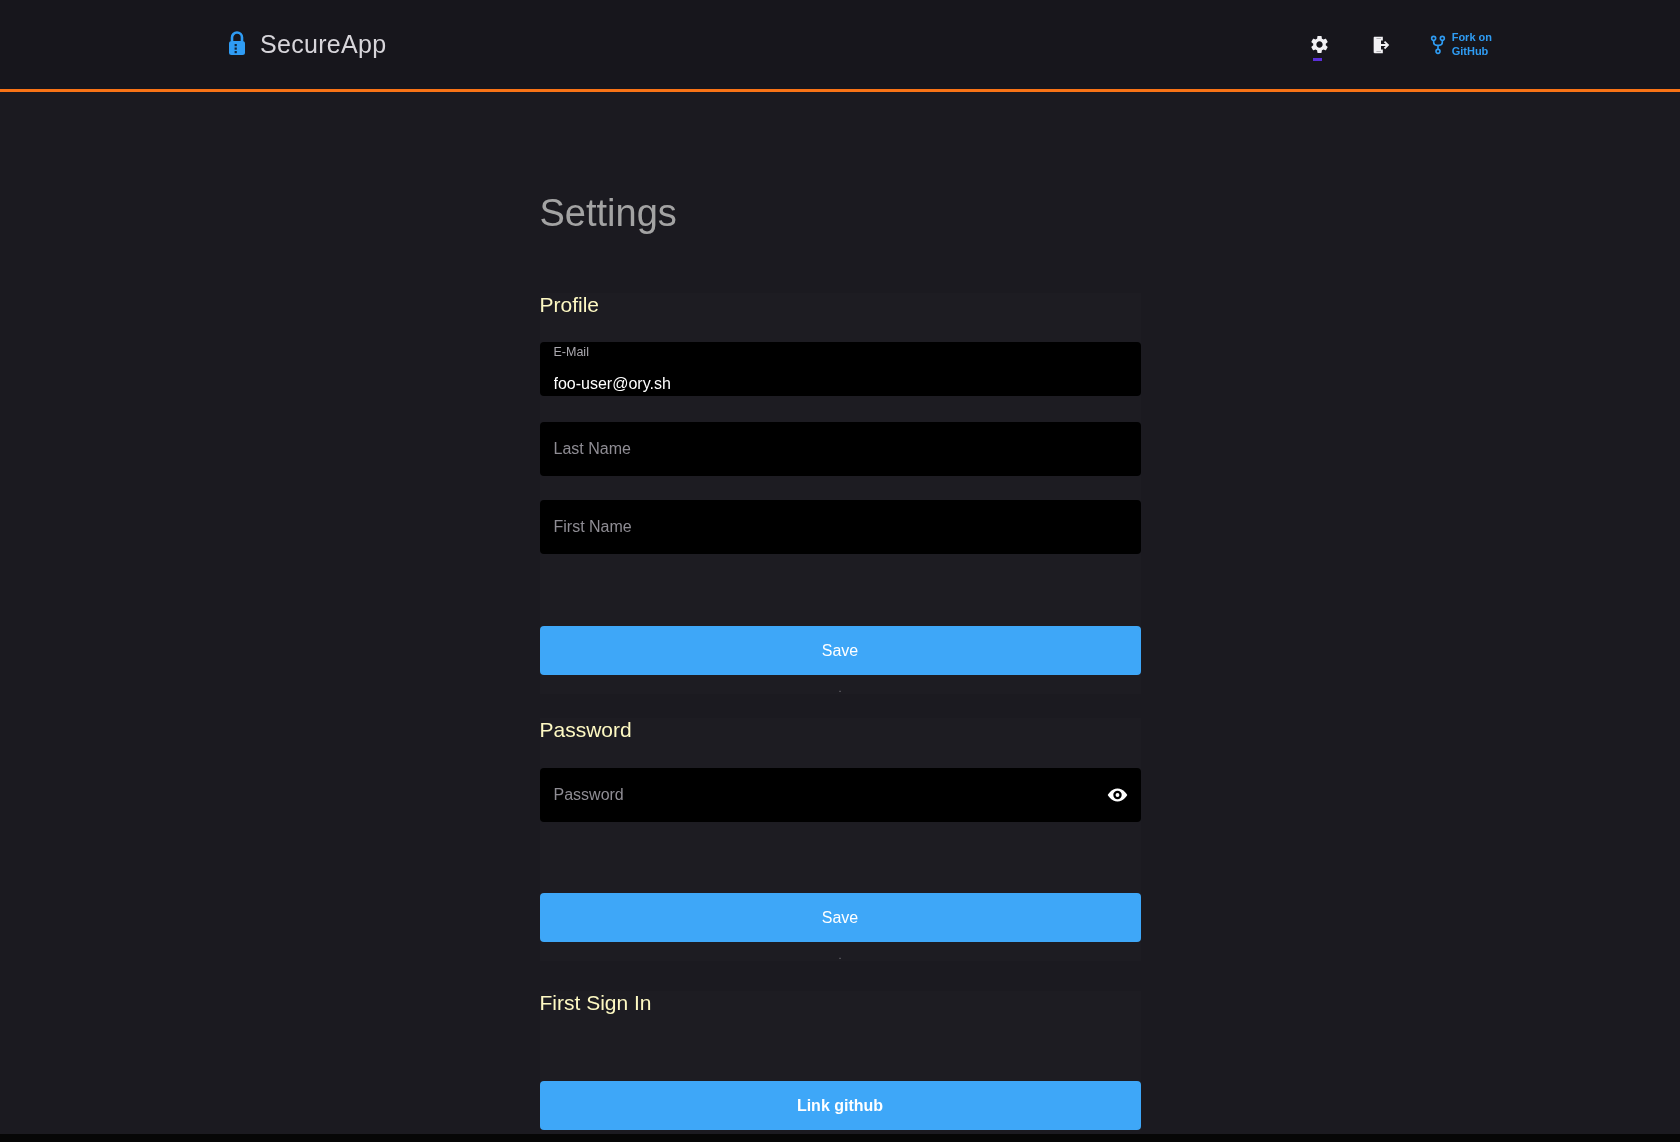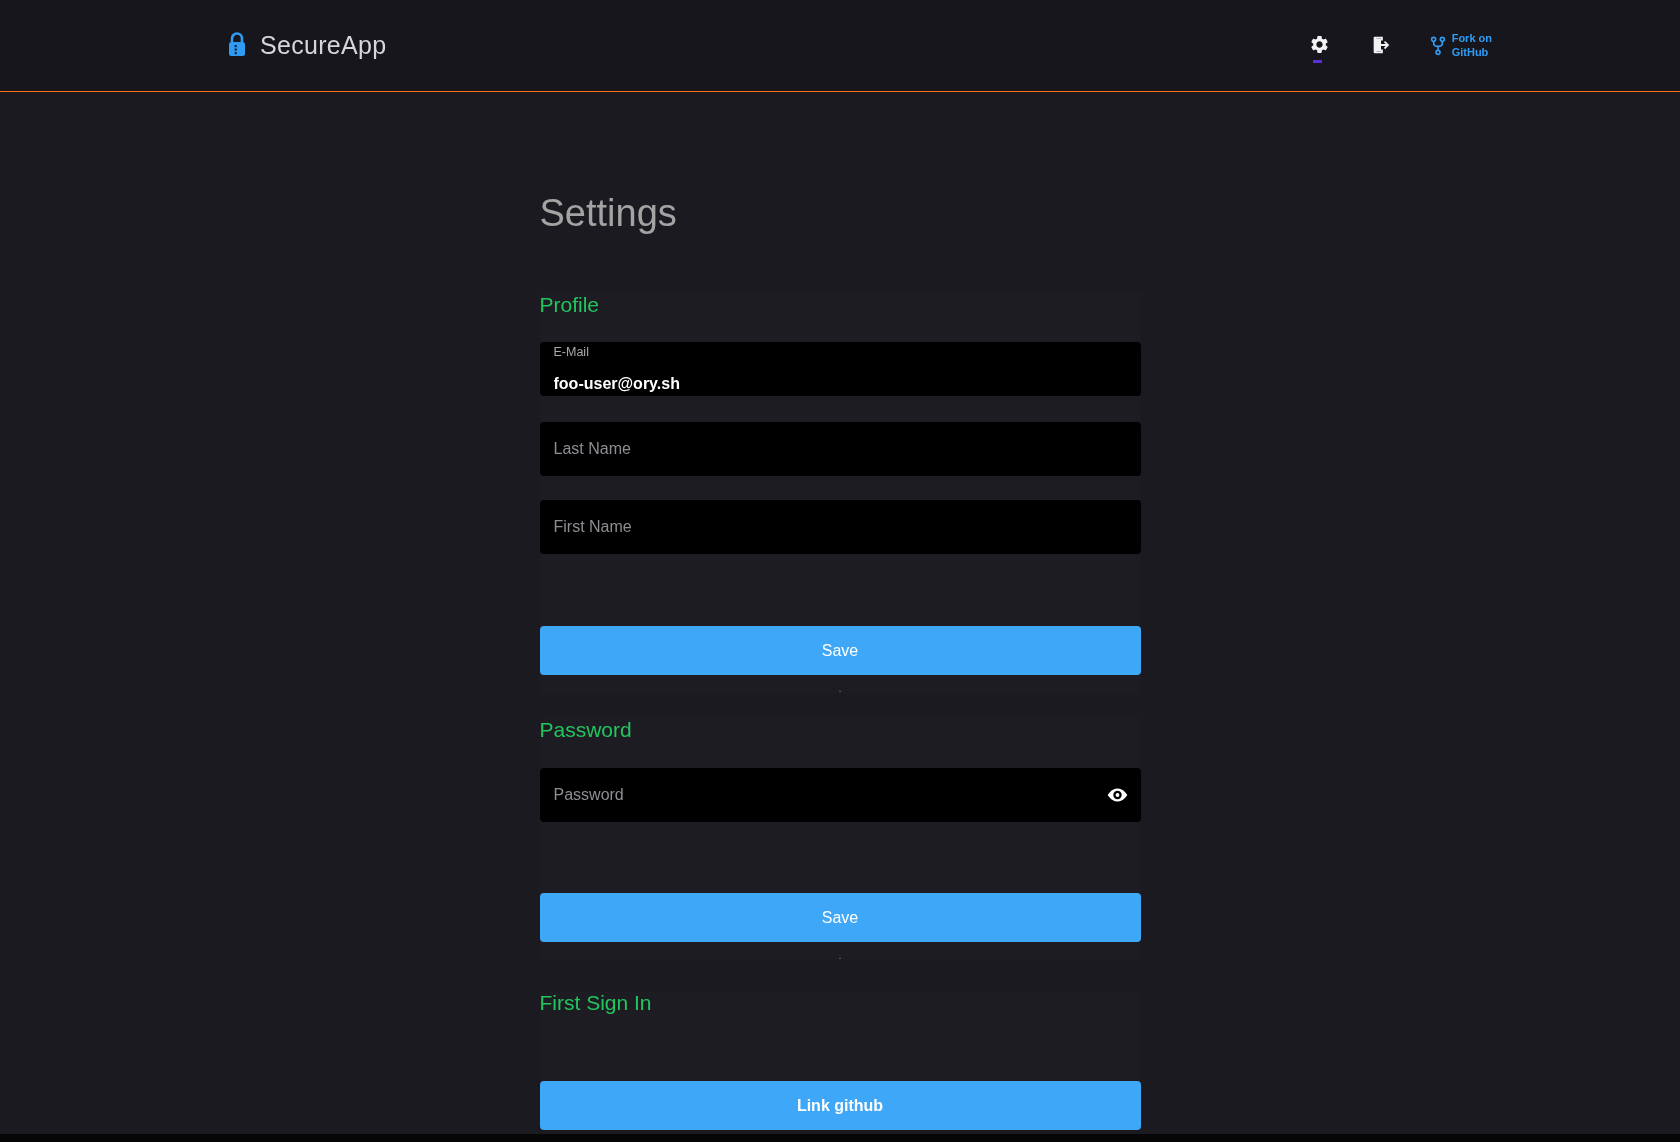--- a/index.html
+++ b/index.html
@@ -7,58 +7,58 @@
     width: 1680px; height: 1142px;
     background: #1b1a20;
     font-family: "Liberation Sans", sans-serif;
     overflow: hidden;
     position: relative;
   }
   
   .header {
     height: 92px;
     background: #17161c;
-    border-bottom: 1px solid #f97316;
+    border-bottom: 3px solid #f97316;
     display: flex; align-items: center; justify-content: space-between;
     padding: 0 188px 0 226px;
   }
   .brand { display: flex; align-items: center; gap: 12px; }
   .brand-name { color: #d7d5da; font-size: 25px; letter-spacing: .3px; }
-  .header-actions { display: flex; gap: 36px; }
+  .header-actions { display: flex; align-items: center; gap: 36px; }
   .icon-btn {
     background: none; border: none; cursor: pointer;
     display: flex; flex-direction: column; align-items: center;
     padding: 2px; position: relative;
   }
   .gear-underscore {
     width: 9px; height: 3px; background: #5b2fd8;
     position: absolute; bottom: -4px; left: 6px;
   }
   .fork-link {
     display: flex; align-items: center; gap: 6px;
     color: #2f9cf3; text-decoration: none; cursor: pointer;
   }
   .fork-text { font-size: 11px; font-weight: bold; line-height: 1.25; color: #2f9cf3; }
   
   .content { width: 601px; margin: 0 auto; }
   .page-title { color: #a3a3a3; font-size: 38px; font-weight: 300; margin-top: 100px; }
-  .section-heading { color: #22c55e; font-size: 21px; font-weight: 400; }
+  .section-heading { color: #fef9c3; font-size: 21px; font-weight: 400; }
   .form-panel { background: rgba(255,255,255,0.012); }
   .h-profile { margin-top: 58px; }
   .h-password { margin-top: 24px; }
   .h-social { margin-top: 30px; }
   .field {
     background: #000; border-radius: 4px; height: 54px; width: 100%;
     position: relative; display: flex; flex-direction: column; justify-content: center;
     padding: 0 14px;
   }
   .field-label { color: #aba9af; font-size: 12.5px; margin-bottom: 16px; }
   .field input {
     background: transparent; border: none; outline: none;
-    color: #fff; font-size: 16px; font-weight: 700; width: 100%;
+    color: #fff; font-size: 16px; font-weight: 400; width: 100%;
     font-family: "Liberation Sans", sans-serif;
   }
   .field input::placeholder { color: #8f8d94; font-weight: 400; }
   .mt25 { margin-top: 25px; }
   .mt24 { margin-top: 24px; }
   .mt26 { margin-top: 26px; }
   .btn-primary {
     display: block; width: 100%; height: 49px;
     background: #3ea7f8; border: none; border-radius: 4px;
     color: #fff; font-size: 16px; font-weight: 500; cursor: pointer;

